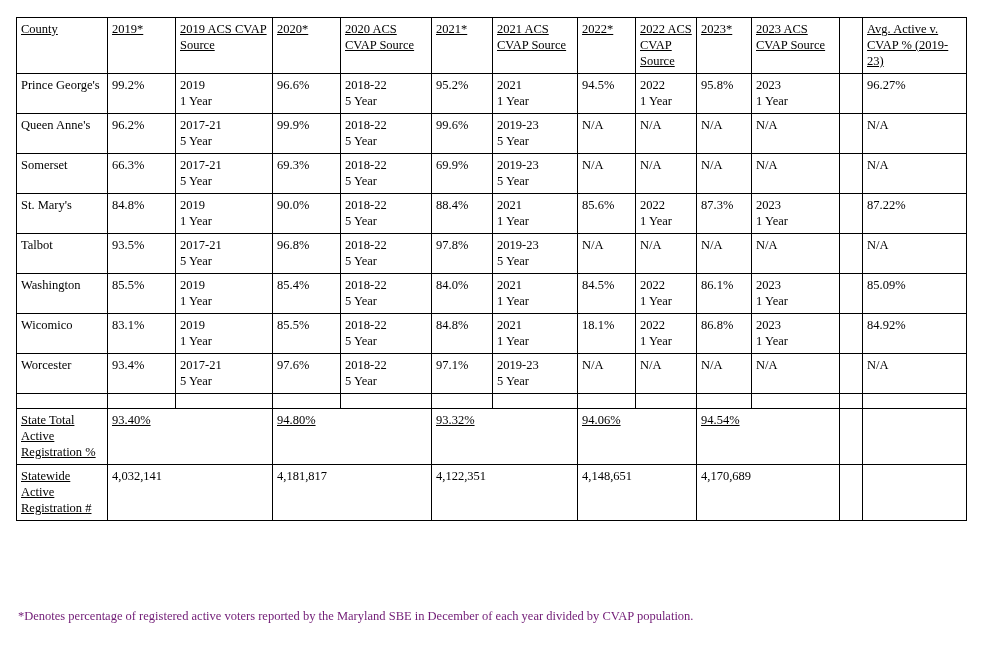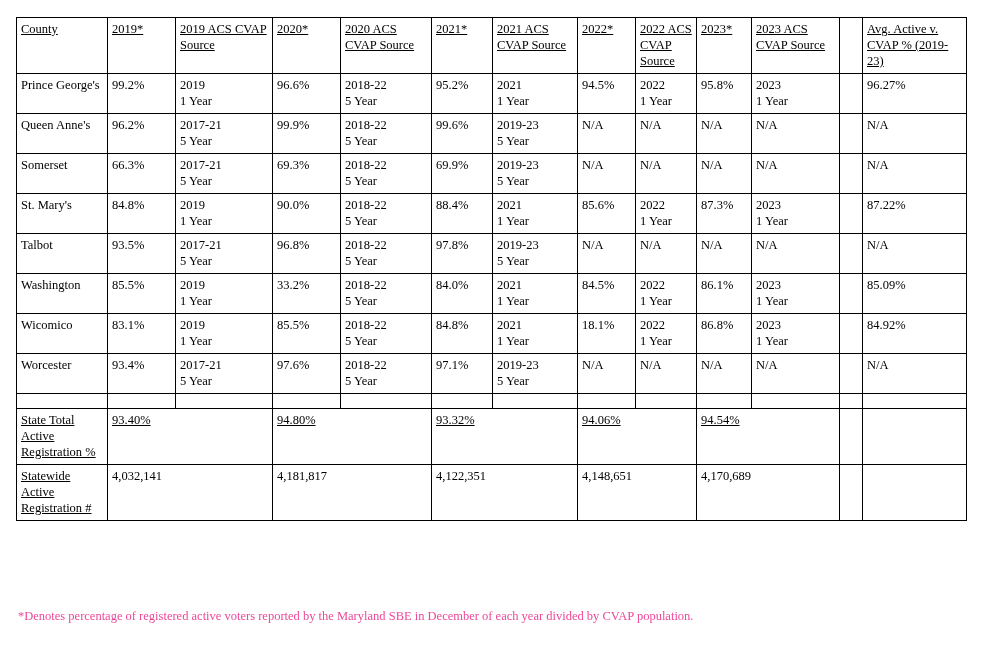--- a/index.html
+++ b/index.html
@@ -72,21 +72,21 @@
     text-align: center;
     margin-top: 8px;
   }
   td.empty { }
   .footnote {
     position: absolute;
     left: 18px;
     top: 609px;
     font-size: 12.5px;
     font-family: "Liberation Serif", serif;
-    color: #ec4899;
+    color: #701a75;
   }
   .src-line { display: block; }
 </style>
 </head>
 <body>
 
 <div class="page">
 
   <table class="cvap">
     <colgroup>
@@ -278,21 +278,21 @@
         <td>N/A</td>
       </tr>
 
       <tr>
         <td>Washington</td>
         <td>85.5%</td>
         <td>
             <span class="src-line">2019</span>
             <span class="src-line">1 Year</span>
           </td>
-        <td>33.2%</td>
+        <td>85.4%</td>
         <td>
             <span class="src-line">2018-22</span>
             <span class="src-line">5 Year</span>
           </td>
         <td>84.0%</td>
         <td>
             <span class="src-line">2021</span>
             <span class="src-line">1 Year</span>
           </td>
         <td>84.5%</td>

